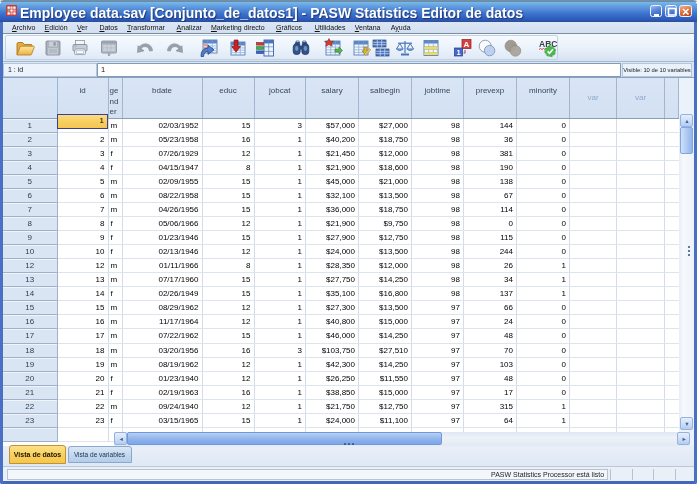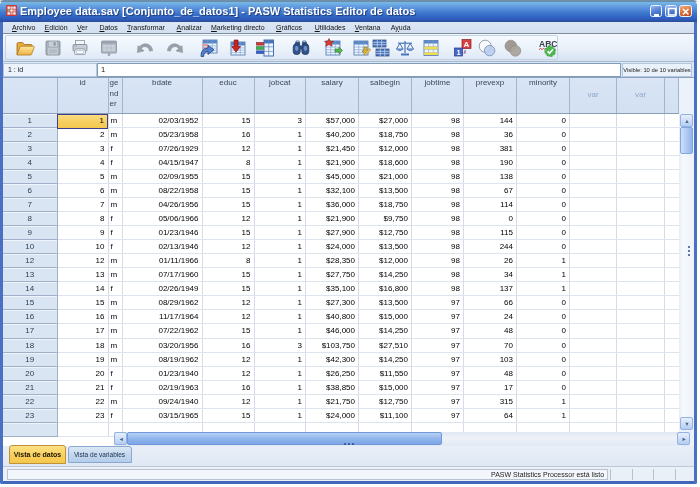--- a/index.html
+++ b/index.html
@@ -1,20 +1,20 @@
 <!DOCTYPE html>
 <html><head><meta charset="utf-8"><style>
 *{margin:0;padding:0;box-sizing:border-box;-webkit-font-smoothing:antialiased;}
 html,body{width:700px;height:487px;background:#fff;font-family:"Liberation Sans",sans-serif;overflow:hidden;}
 #win{position:absolute;left:0;top:0;width:697px;height:484px;border-radius:6px 6px 2px 2px;
  background:#ecf2fa;box-shadow:inset 3px 0 0 #4a70c4, inset -3px 0 0 #4a70c4, inset 0 -3px 0 #4166ba;}
 
 #title{position:absolute;left:0;top:0;width:697px;height:21.5px;border-radius:6px 6px 0 0;
  background:linear-gradient(180deg,#9ccbe8 0%,#74b6e4 12%,#639ee2 28%,#5389d8 44%,#3c76cc 60%,#3366c6 76%,#2e58b6 90%,#2b4d94 100%);}
-#title .txt{position:absolute;left:20px;top:4.5px;color:#fff;font-size:11px;font-weight:bold;text-shadow:1px 1px 1px rgba(20,40,90,.75);white-space:nowrap;}
+#title .txt{position:absolute;left:20px;top:4.5px;color:#fff;font-size:14px;font-weight:bold;text-shadow:1px 1px 1px rgba(20,40,90,.75);white-space:nowrap;}
 #ticon{position:absolute;left:6px;top:5px;width:11px;height:11px;}
 .wbtn{position:absolute;top:4.5px;width:12.5px;height:12.5px;border-radius:2.5px;border:1px solid #eef3fc;
  background:linear-gradient(160deg,#9ebcf2 0%,#5d88dc 40%,#2f5cb8 100%);color:#fff;}
 #bmin{left:649.5px;}#bmax{left:664.5px;}
 #bclose{left:679px;background:linear-gradient(160deg,#f2b088 0%,#e07844 45%,#bc4012 100%);}
 .wbtn svg{position:absolute;left:0;top:0;}
 #title:before{content:"";position:absolute;left:0;top:0;width:697px;height:1.5px;background:rgba(75,90,110,.5);border-radius:6px 6px 0 0;}
 .gcorner{position:absolute;width:5px;height:5px;z-index:-1;background:#cdeac2;}
 
 #menubar{position:absolute;left:3px;top:21.5px;width:691px;height:12.5px;
@@ -30,21 +30,21 @@
 
 #editbar{position:absolute;left:3px;top:62px;width:691px;height:15.5px;background:#d9e6f6;border-bottom:1px solid #8ba1be;}
 #refbox{position:absolute;left:0;top:.5px;width:94px;height:14px;background:#ecf3fc;border:1px solid #b4c6dc;color:#222;font-size:7px;line-height:12px;padding-left:4px;}
 #editfield{position:absolute;left:94px;top:.5px;width:524px;height:14px;background:#fff;border:1px solid #7f9db9;color:#111;font-size:7.5px;line-height:12px;padding-left:3px;}
 #visbox{position:absolute;left:619px;top:.5px;width:70px;height:14px;background:#e9f1fb;border:1px solid #b4c6dc;color:#222;font-size:5.8px;line-height:12px;text-align:center;white-space:nowrap;}
 
 #grid{position:absolute;left:3px;top:78px;width:675.5px;height:368px;overflow:hidden;background:#fff;}
 table{border-collapse:collapse;table-layout:fixed;width:675.5px;}
 td,th{overflow:hidden;white-space:nowrap;font-weight:normal;}
 th{height:35px;background:linear-gradient(180deg,#d9e5f5 0%,#d2e0f2 100%);
- border-right:1px solid #a2b6d0;border-bottom:1px solid #8d9fb5;color:#37485a;font-size:8px;vertical-align:top;text-align:center;padding-top:0;line-height:10.5px;}
+ border-right:1px solid #a2b6d0;border-bottom:1px solid #8d9fb5;color:#37485a;font-size:8px;vertical-align:top;text-align:center;padding-top:8px;line-height:10.5px;}
 th.cor{border-right:1px solid #9db5d3;}
 td{height:14.07px;font-size:8px;color:#000;border-right:1px solid #d3dcea;border-bottom:1px solid #dee4ee;padding:0 3px 0 2px;}
 td.rh{background:#dae5f4;border-right:1px solid #9fb2ca;border-bottom:1px solid #9fb0c8;box-shadow:inset 0 1px 0 #eef4fb;color:#2c3e50;text-align:center;padding:0;}
 td.r{text-align:right;}td.l{text-align:left;padding-left:2px;}
 td.pc{border-right:none;}
 th.vh{color:#8fa9cb;font-weight:normal;vertical-align:middle;padding-top:0;}
 #selcell{position:absolute;left:54px;top:35.5px;width:51px;height:15.5px;border:1.5px solid #3c3e92;
  background:linear-gradient(180deg,#fbdc80 0%,#f6cd5c 60%,#f4c750 100%);font-size:8px;color:#000;text-align:right;line-height:12px;padding-right:3px;}
 
 #vscroll{position:absolute;left:679px;top:114px;width:14px;height:316px;background:linear-gradient(90deg,#e7edf6,#f6f9fd 30%,#eef3fa);}

